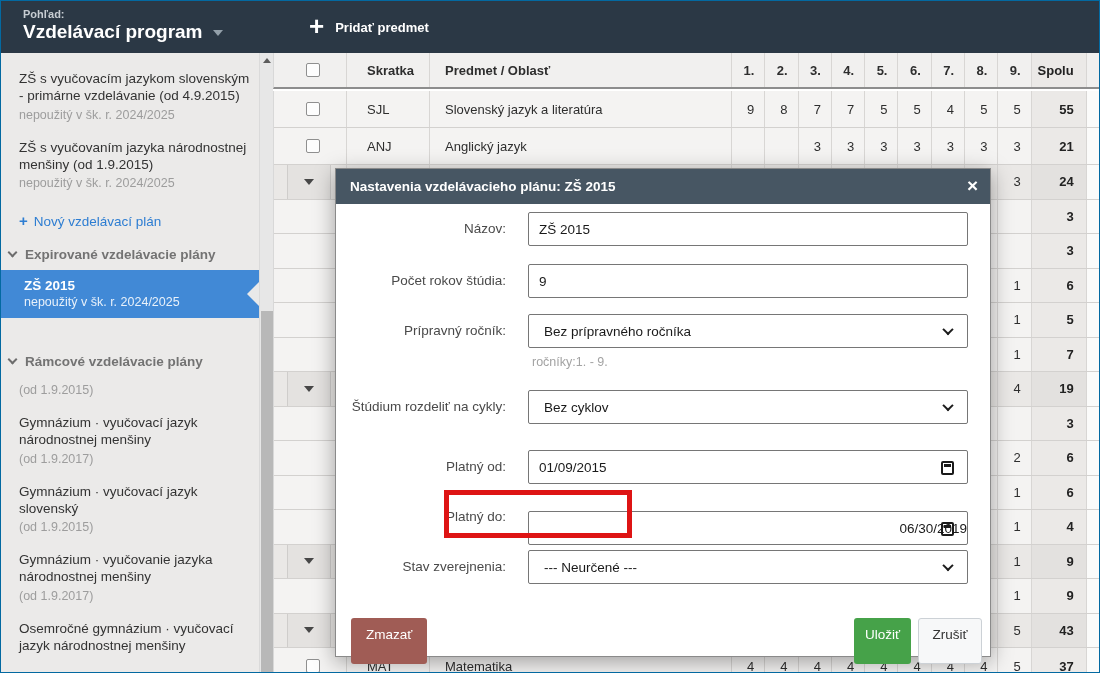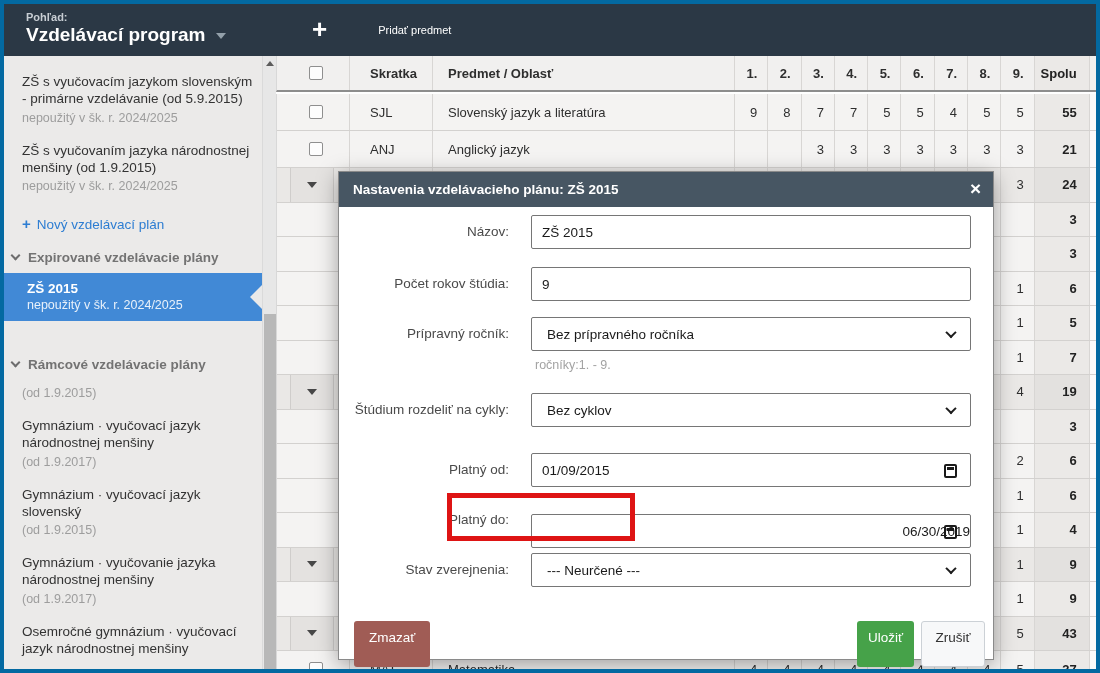--- a/index.html
+++ b/index.html
@@ -1,17 +1,17 @@
 <!DOCTYPE html>
 <html><head>
 <meta charset="utf-8">
 <style>
   * { margin:0; padding:0; box-sizing:border-box; }
   body { background:#fff; font-family:"Liberation Sans", sans-serif; }
-  .app { position:relative; width:1100px; height:673px; background:#fff; overflow:hidden; border:4px solid #0369a1; }
+  .app { position:relative; width:1100px; height:673px; background:#fff; overflow:hidden; border:1px solid #0369a1; }
 
   
   .sidebar { position:absolute; left:0; top:0; width:272px; height:673px; background:#ebeae9; }
   .sb-header { height:52px; background:#2b3845; color:#fff; padding:7px 0 0 22px; }
   .sb-view-label { font-size:11px; font-weight:bold; color:#c7cdd3; }
   .sb-view-value { font-size:19px; font-weight:bold; margin-top:1px; white-space:nowrap; }
   .tri-down { display:inline-block; margin-left:10px; margin-bottom:2px; border-left:5px solid transparent; border-right:5px solid transparent; border-top:6px solid #93a0aa; }
   .sb-content { position:absolute; top:52px; left:0; right:14px; bottom:0; overflow:hidden; padding-top:8px; }
   .sb-item { padding:9px 6px 7px 18px; font-size:13.5px; color:#333; line-height:1.28; }
   .sb-item-note { font-size:12.5px; color:#9d9d9d; margin-top:2px; }
@@ -25,21 +25,21 @@
   .sb-sel .sb-sel-note { color:rgba(255,255,255,.88); font-size:12.5px; margin-top:2px; }
   .sb-sel::after { content:""; position:absolute; right:0; top:50%; transform:translateY(-50%);
      border-top:12px solid transparent; border-bottom:12px solid transparent; border-right:12px solid #e9e9e9; }
   .sb-scroll { position:absolute; top:52px; right:0; width:14px; bottom:0; background:#e7e7e7; border-left:1px solid #dadada; }
   .sb-up { width:0; height:0; margin:5px auto 0 auto; border-left:4px solid transparent; border-right:4px solid transparent; border-bottom:5px solid #5c5c5c; }
   .sb-thumb { position:absolute; top:258px; left:1px; width:12px; height:400px; background:#b8b8b8; }
 
   
   .topbar { position:absolute; left:272px; top:0; width:828px; height:52px; background:#2b3845; color:#fff; display:flex; align-items:center; }
   .topbar .plus { font-size:26px; font-weight:bold; margin:0 11px 2px 36px; color:#fff; }
-  .topbar .tb-label { font-size:11px; font-weight:normal;margin-left:40px; }
+  .topbar .tb-label { font-size:13px; font-weight:bold; }
 
   
   .thead, .trow { display:grid; grid-template-columns:73px 83px 302px repeat(9, 33.3px) 55px 1fr; }
   .thead { position:absolute; left:272px; top:52px; width:828px; height:36px; background:#f1f0ef; border-bottom:2px solid #8d8d8d; border-left:1px solid #d8d8d8; font-weight:bold; font-size:13px; color:#333; }
   .thead .td { display:flex; align-items:center; }
   .tbody { position:absolute; left:272px; top:90px; width:828px; height:583px; overflow:hidden; border-left:1px solid #d8d8d8; }
   .trow { background:#f4f3f2; border-bottom:1px solid #d3d1cf; }
   .trow.group { background:#eae8e6; }
   .td { border-right:1px solid #d8d6d4; height:100%; display:flex; align-items:center; font-size:13px; color:#2e2e2e; overflow:hidden; }
   .td.skr { padding-left:20px; }
@@ -77,21 +77,21 @@
 
 <div class="app">
 
   <aside class="sidebar">
     <div class="sb-header">
       <div class="sb-view-label">Pohľad:</div>
       <div class="sb-view-value"><span>Vzdelávací program</span><span class="tri-down"></span></div>
     </div>
     <div class="sb-content" id="sb-content">
         <div class="sb-item">
-          <div>ZŠ s vyučovacím jazykom slovenským - primárne vzdelávanie (od 5.9.2015)</div>
+          <div>ZŠ s vyučovacím jazykom slovenským - primárne vzdelávanie (od 4.9.2015)</div>
           <div class="sb-item-note">nepoužitý v šk. r. 2024/2025</div>
         </div>
         <div class="sb-item">
           <div>ZŠ s vyučovaním jazyka národnostnej menšiny (od 1.9.2015)</div>
           <div class="sb-item-note">nepoužitý v šk. r. 2024/2025</div>
         </div>
         <div class="sb-link"><span class="plus">+</span><span>Nový vzdelávací plán</span></div>
         <div class="sb-section">
           <div class="chev"></div>
           <div>Expirované vzdelávacie plány</div>

